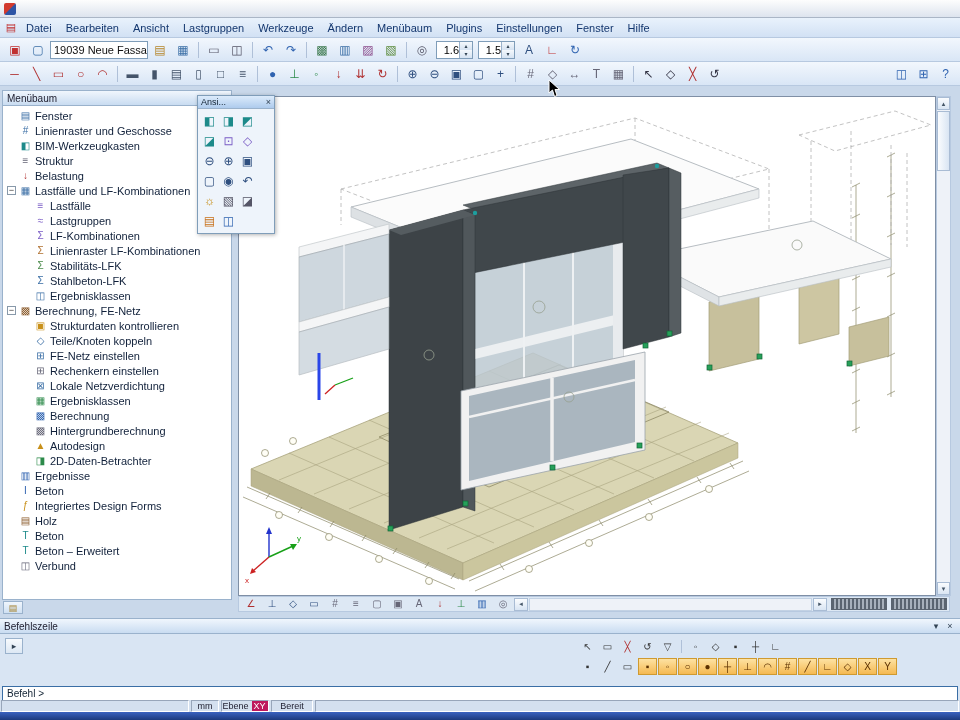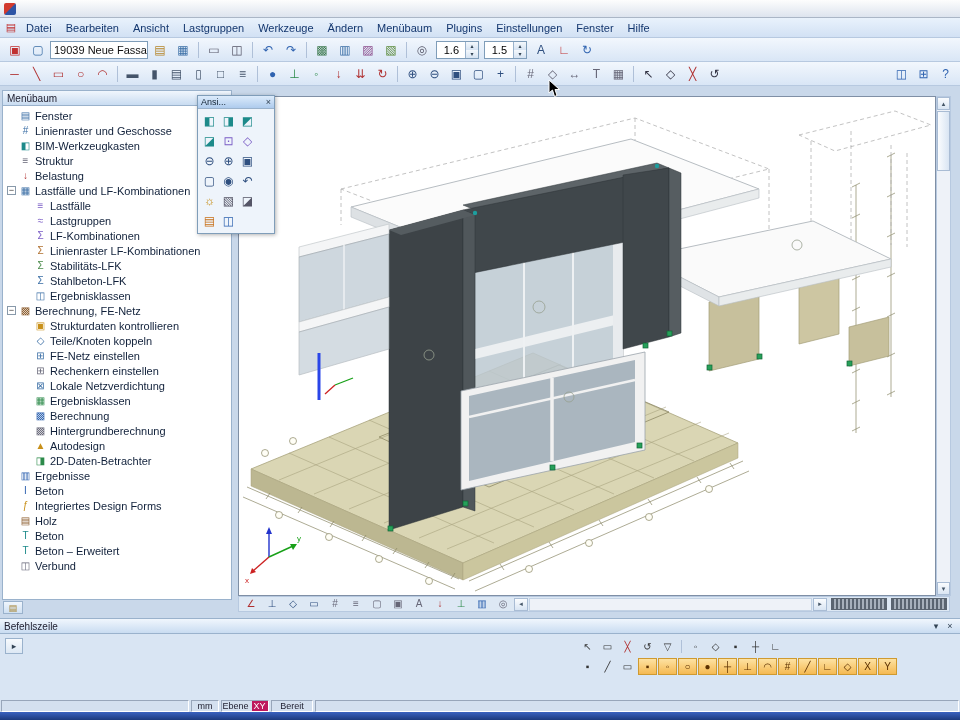--- a/index.html
+++ b/index.html
@@ -22,21 +22,21 @@
   .tb1{top:38px}.tb2{top:62px}
   .icon-btn{width:20px;height:20px;flex:none;display:flex;align-items:center;justify-content:center;
     border:1px solid transparent;border-radius:2px}
   .icon-btn [data-color]{font-size:12px;line-height:1}
   .tb2 .icon-btn{width:19px;height:19px}
   .tsep{width:1px;height:16px;background:#afc0d8;margin:0 3px;flex:none}
   .combo{display:flex;align-items:center;height:18px;width:98px;flex:none;box-sizing:border-box;
     border:1px solid #7f9db9;background:#fff;color:#111;padding-left:3px;overflow:hidden;white-space:nowrap}
   .spin{display:flex;height:18px;border:1px solid #7f9db9;background:#fff;box-sizing:border-box;
     align-items:stretch;flex:none;margin:0 2px}
-  .spin .val{width:22px;display:flex;align-items:center;justify-content:flex-end;padding-right:6px}
+  .spin .val{width:22px;display:flex;align-items:center;justify-content:flex-end;padding-right:0}
   .spin .btns{display:flex;flex-direction:column;width:12px;border-left:1px solid #9ab2cc}
   .spin .btns span{flex:1;font-size:6px;line-height:8px;text-align:center;color:#345;
     background:linear-gradient(#f4f8fc,#d6e3f2)}
   .flexgap{flex:1}
   
   .tree-panel{position:absolute;left:2px;top:90px;width:230px;height:510px;box-sizing:border-box;
     border:1px solid #9ab2cc;background:#f4f8fd;display:flex;flex-direction:column;z-index:5}
   .panel-hdr{height:15px;flex:none;box-sizing:border-box;display:flex;align-items:center;
     background:linear-gradient(#f0f6fd,#c9dcf1);border-bottom:1px solid #9ab2cc;
     font-size:10px;color:#223;padding:0 4px}
@@ -869,20 +869,23 @@
           </span>
           <span class="cmd-icon hl">
             <span data-color="" style="color: rgb(90, 48, 0);">X</span>
           </span>
           <span class="cmd-icon hl">
             <span data-color="" style="color: rgb(90, 48, 0);">Y</span>
           </span>
         </div>
     </div>
   </div>
+  <div class="cmdinput">
+    <span>Befehl &gt;</span>
+  </div>
 </div>
 
 <div class="statusbar">
   <span class="seg" style="width:188px"></span>
   <span class="seg" style="width:28px">mm</span>
   <span class="seg" style="width:48px">
     <span>Ebene</span>
     <span class="xy">XY</span>
   </span>
   <span class="seg" style="width:42px">Bereit</span>

